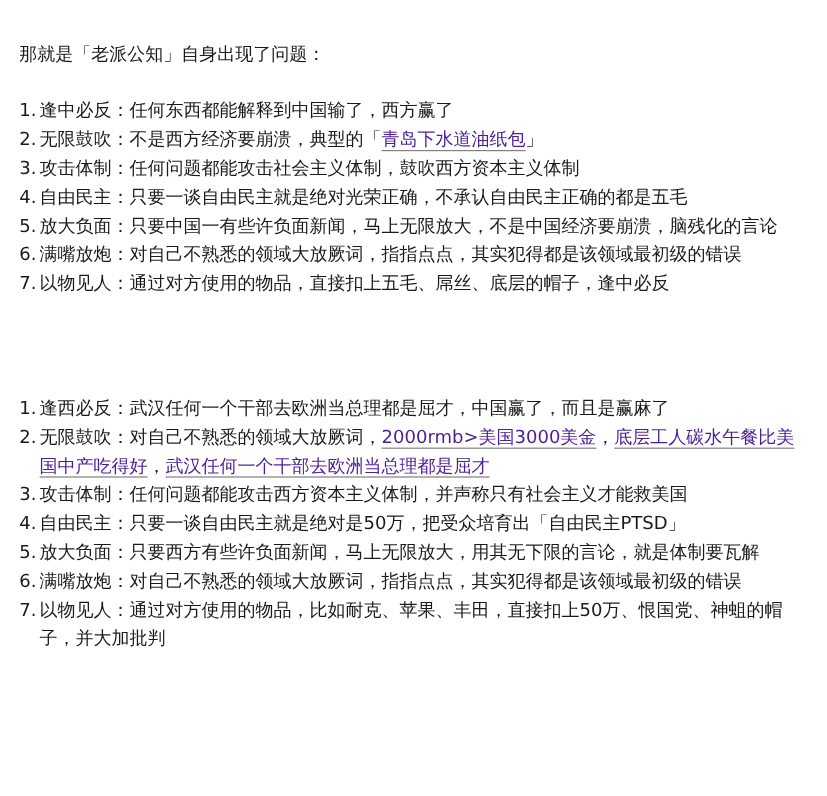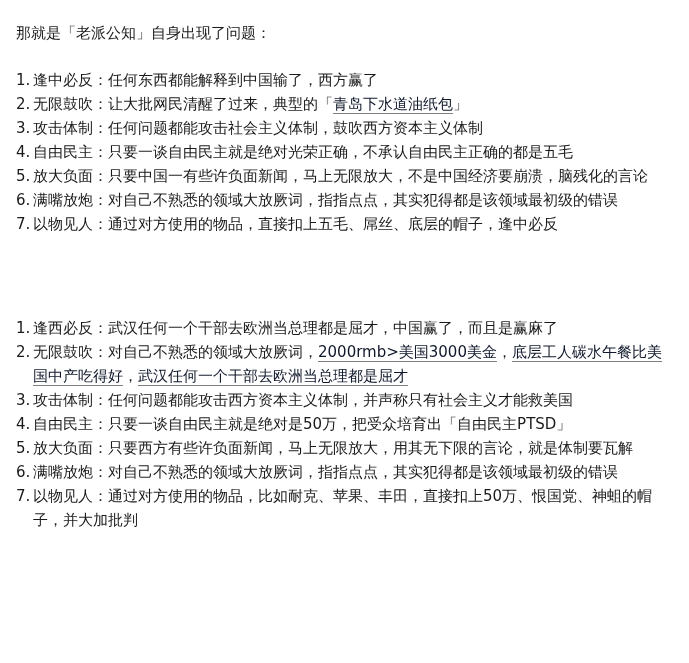--- a/index.html
+++ b/index.html
@@ -3,40 +3,40 @@
 <meta charset="utf-8">
 <style>
   html, body { margin: 0; padding: 0; background: #ffffff; }
   body {
     width: 689px; height: 663px; overflow: hidden;
     font-family: "DejaVu Sans", "Liberation Sans", sans-serif;
     font-size: 15px; color: #1a1a1a;
   }
   .article { position: relative; padding: 16px 16px 0 16px; }
   p { margin: 0; line-height: 27px; }
-  .p1 { margin-top: 4px; }
+  .p1 { margin-top: 16px; }
   ol { list-style: none; margin: 0; padding: 0; }
   ol li { position: relative; padding-left: 17px; line-height: 24px; }
   ol li .num { position: absolute; left: 0; top: 0; }
   .gap { height: 21px; }
   .gap2 { height: 20px; }
   a.lnk {
-    color: #0f172a; text-decoration: none;
+    color: #4c1d95; text-decoration: none;
     border-bottom: 1px solid #808080; padding-bottom: 0px;
   }
 </style>
 </head>
 <body>
 
 <div class="article">
   <p class="p1">那就是「老派公知」自身出现了问题：</p>
   <div class="gap"></div>
   <ol>
     <li><span class="num">1.</span><span>逢中必反：</span><span>任何东西都能解释到中国输了，西方赢了</span></li>
-    <li><span class="num">2.</span><span>无限鼓吹：</span><span>让大批网民清醒了过来，典型的「</span><a class="lnk">青岛下水道油纸包</a><span>」</span></li>
+    <li><span class="num">2.</span><span>无限鼓吹：</span><span>不是西方经济要崩溃，典型的「</span><a class="lnk">青岛下水道油纸包</a><span>」</span></li>
     <li><span class="num">3.</span><span>攻击体制：</span><span>任何问题都能攻击社会主义体制，鼓吹西方资本主义体制</span></li>
     <li><span class="num">4.</span><span>自由民主：</span><span>只要一谈自由民主就是绝对光荣正确，不承认自由民主正确的都是五毛</span></li>
     <li><span class="num">5.</span><span>放大负面：</span><span>只要中国一有些许负面新闻，马上无限放大，不是中国经济要崩溃，脑残化的言论</span></li>
     <li><span class="num">6.</span><span>满嘴放炮：</span><span>对自己不熟悉的领域大放厥词，指指点点，其实犯得都是该领域最初级的错误</span></li>
     <li><span class="num">7.</span><span>以物见人：</span><span>通过对方使用的物品，直接扣上五毛、屌丝、底层的帽子，逢中必反</span></li>
   </ol>
   <div class="gap2"></div>
   <div class="gap2"></div>
   <div class="gap2"></div>
   <div class="gap2"></div>

